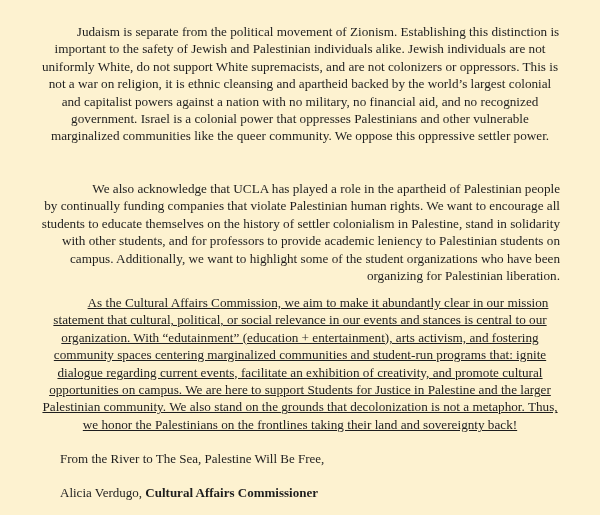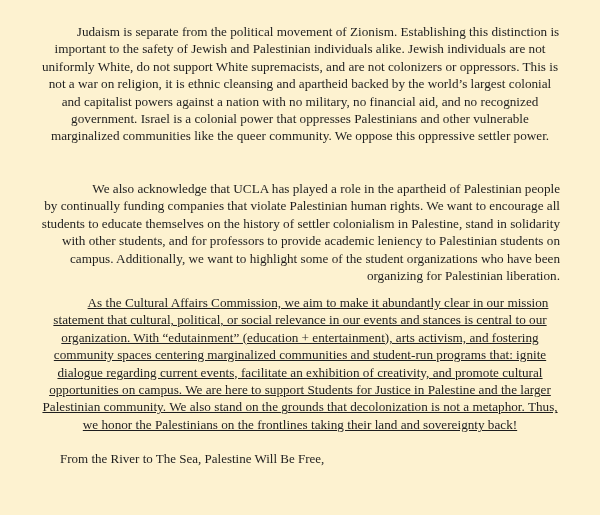--- a/index.html
+++ b/index.html
@@ -28,13 +28,14 @@
   .bold { font-weight: bold; }
 </style>
 </head>
 <body>
 
 <div class="doc">
   <p class="para" id="p1">Judaism is separate from the political movement of Zionism. Establishing this distinction is important to the safety of Jewish and Palestinian individuals alike. Jewish individuals are not uniformly White, do not support White supremacists, and are not colonizers or oppressors. This is not a war on religion, it is ethnic cleansing and apartheid backed by the world’s largest colonial and capitalist powers against a nation with no military, no financial aid, and no recognized government. Israel is a colonial power that oppresses Palestinians and other vulnerable marginalized communities like the queer community. We oppose this oppressive settler power.</p>
   <p class="para" id="p2">We also acknowledge that UCLA has played a role in the apartheid of Palestinian people by continually funding companies that violate Palestinian human rights. We want to encourage all students to educate themselves on the history of settler colonialism in Palestine, stand in solidarity with other students, and for professors to provide academic leniency to Palestinian students on campus. Additionally, we want to highlight some of the student organizations who have been organizing for Palestinian liberation.</p>
   <p class="para" id="p3">As the Cultural Affairs Commission, we aim to make it abundantly clear in our mission statement that cultural, political, or social relevance in our events and stances is central to our organization. With “edutainment” (education + entertainment), arts activism, and fostering community spaces centering marginalized communities and student-run programs that: ignite dialogue regarding current events, facilitate an exhibition of creativity, and promote cultural opportunities on campus. We are here to support Students for Justice in Palestine and the larger Palestinian community. We also stand on the grounds that decolonization is not a metaphor. Thus, we honor the Palestinians on the frontlines taking their land and sovereignty back!</p>
   <p class="sign" id="closing">From the River to The Sea, Palestine Will Be Free,</p>
+  <p class="sign" id="signature"><span>Alicia Verdugo, </span><span class="bold">Cultural Affairs Commissioner</span></p>
 </div>
 
 </body></html>

